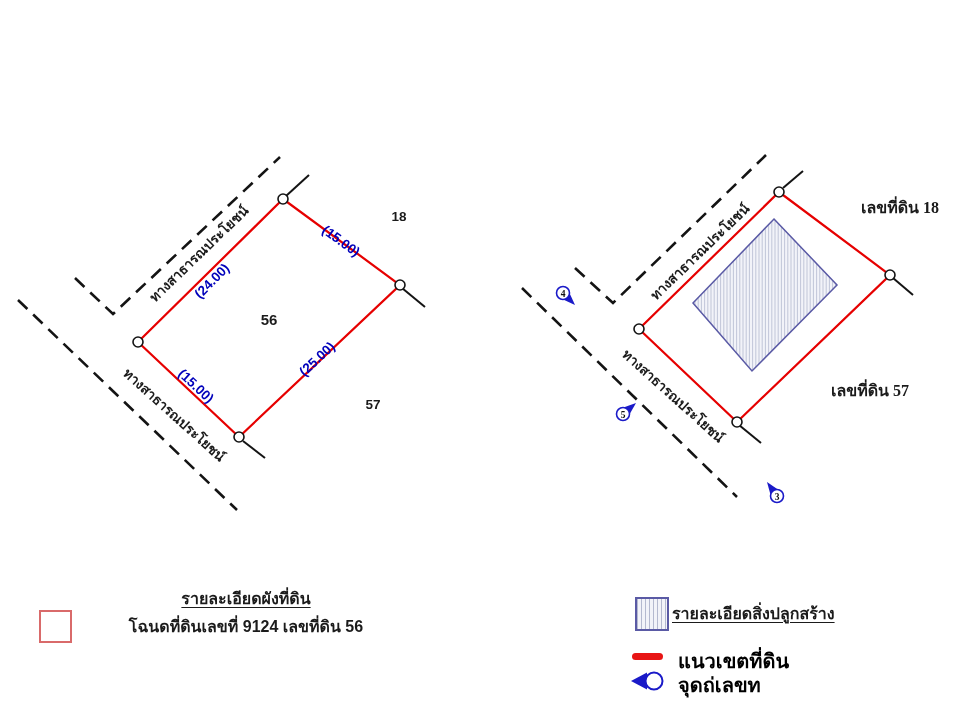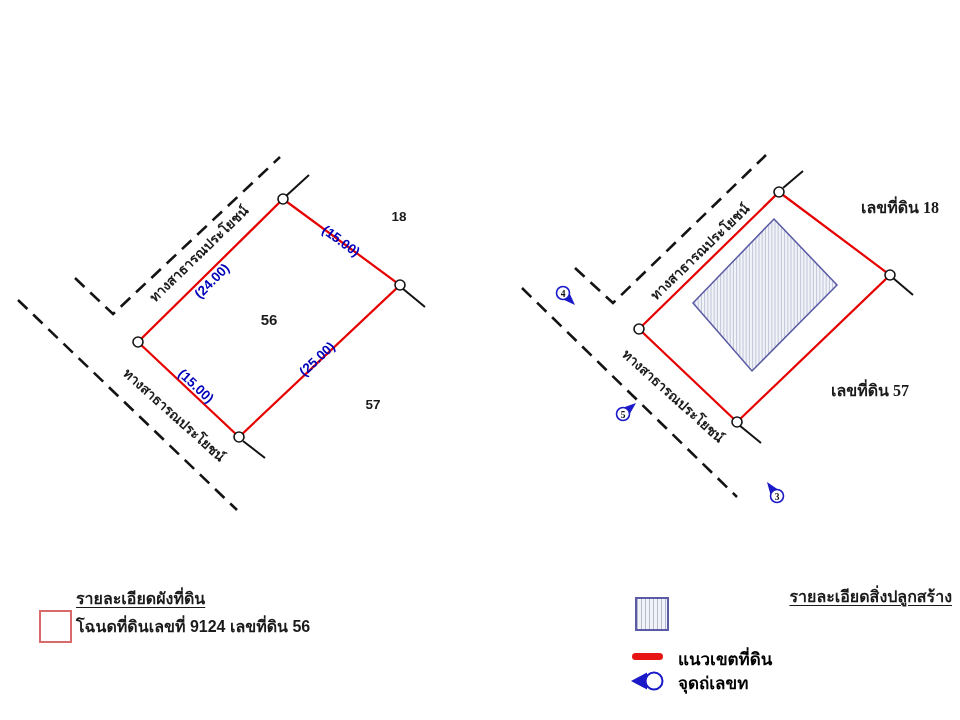--- a/index.html
+++ b/index.html
@@ -12,21 +12,21 @@
   .dim{font-family:"Liberation Sans","DejaVu Sans",sans-serif;font-weight:bold;font-size:13.5px;}
   .roadlbl{font-family:"Liberation Serif","DejaVu Serif",serif;font-weight:bold;font-size:13.5px;fill:#1b1b1b;}
   .plotnum{font-size:15px;fill:#1b1b1b;}
   .neighbor{font-size:13.5px;fill:#1b1b1b;}
   .landno{font-size:16px;fill:#1b1b1b;}
   .camnum{font-family:"Liberation Serif","DejaVu Serif",serif;font-weight:bold;font-size:9.5px;fill:#111;}
   
   .legend{position:absolute;color:#1b1b1b;}
   .legend .title{font-weight:bold;font-size:16px;text-decoration:underline;text-underline-offset:3px;line-height:1.25;}
   .legend .line2{font-weight:bold;font-size:16px;line-height:1.3;margin-top:8px;}
-  .lg-row{position:absolute;font-weight:bold;font-size:17px;}
+  .lg-row{position:absolute;font-weight:bold;font-size:20px;}
   .red-square{position:absolute;left:39px;top:610px;width:29px;height:29px;border:2px solid #d96a6a;background:#fff;}
   .hatch-square{position:absolute;left:635px;top:597px;width:30px;height:30px;border:2px solid #5a5aa5;
       background:repeating-linear-gradient(90deg,#b4b9cf 0px,#b4b9cf 1px,#f2f3f9 1px,#f2f3f9 4px);}
   .red-bar{position:absolute;left:632px;top:653px;width:31px;height:7px;border-radius:4px;background:#e81515;}
 </style>
 </head>
 <body>
 
 <div class="stage">
 
@@ -145,27 +145,27 @@
     </g>
     <g>
       <polygon points="767,482 779.4,490.5 771,496.6" fill="#1a1ac8"></polygon>
       <circle cx="777" cy="496" r="6.5" fill="#fff" stroke-width="1.6" stroke="#1a1ac8"></circle>
       <text x="777" y="496.5" class="camnum" text-anchor="middle" dominant-baseline="central">3</text>
     </g>
   </g>
 </svg>
 
 <div class="red-square"></div>
-<div class="legend" style="left:76px;top:589px;width:340px;">
+<div class="legend" style="left:76px;top:589px;width:340px;text-align:center;">
   <div class="title">รายละเอียดผังที่ดิน</div>
   <div class="line2">โฉนดที่ดินเลขที่ 9124 เลขที่ดิน 56</div>
 </div>
 
 <div class="hatch-square"></div>
-<div class="legend" style="left:672px;top:587px;width:280px;text-align:right;">
+<div class="legend" style="left:672px;top:604px;width:280px;">
   <div class="title">รายละเอียดสิ่งปลูกสร้าง</div>
 </div>
 
 <div class="red-bar"></div>
 <div class="lg-row" style="left:678px;top:645px;">แนวเขตที่ดิน</div>
 
 <svg width="40" height="26" style="position:absolute;left:628px;top:668px;">
   <polygon points="3,13 19,4.5 19,21.5" fill="#1a1ac8"></polygon>
   <circle cx="26" cy="13" r="8.5" fill="#fff" stroke-width="2" stroke="#1a1ac8"></circle>
 </svg>

